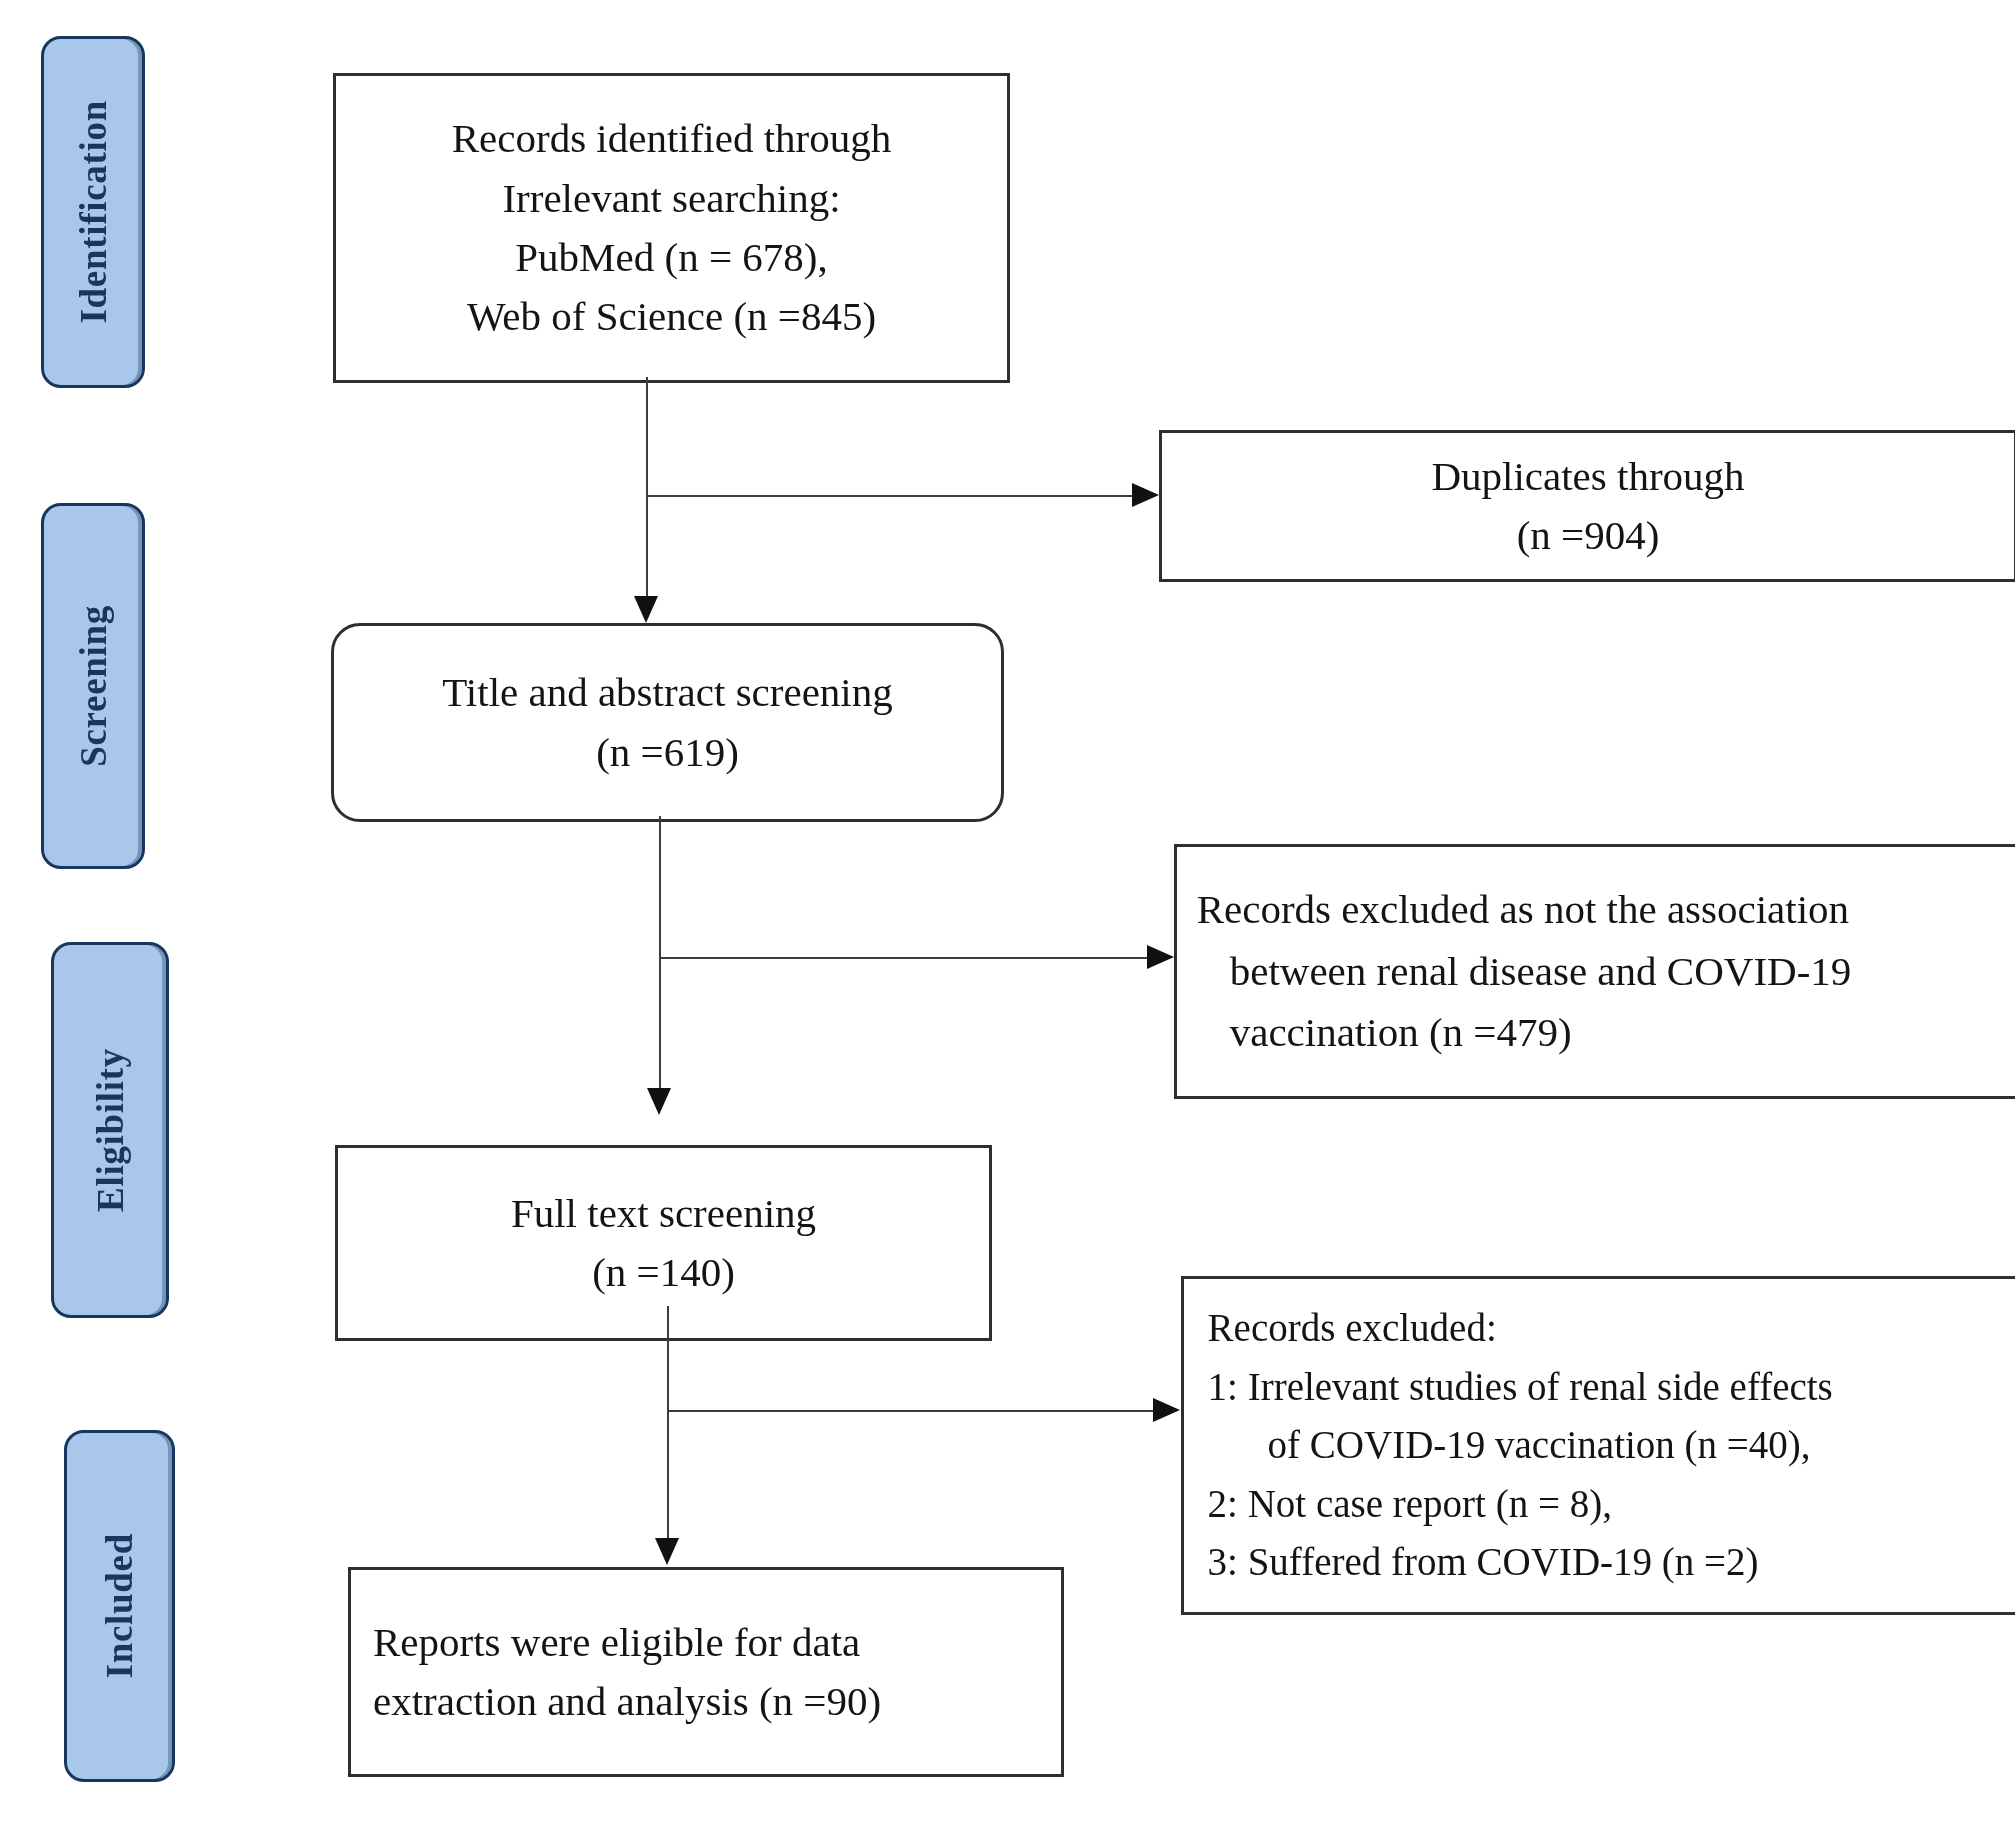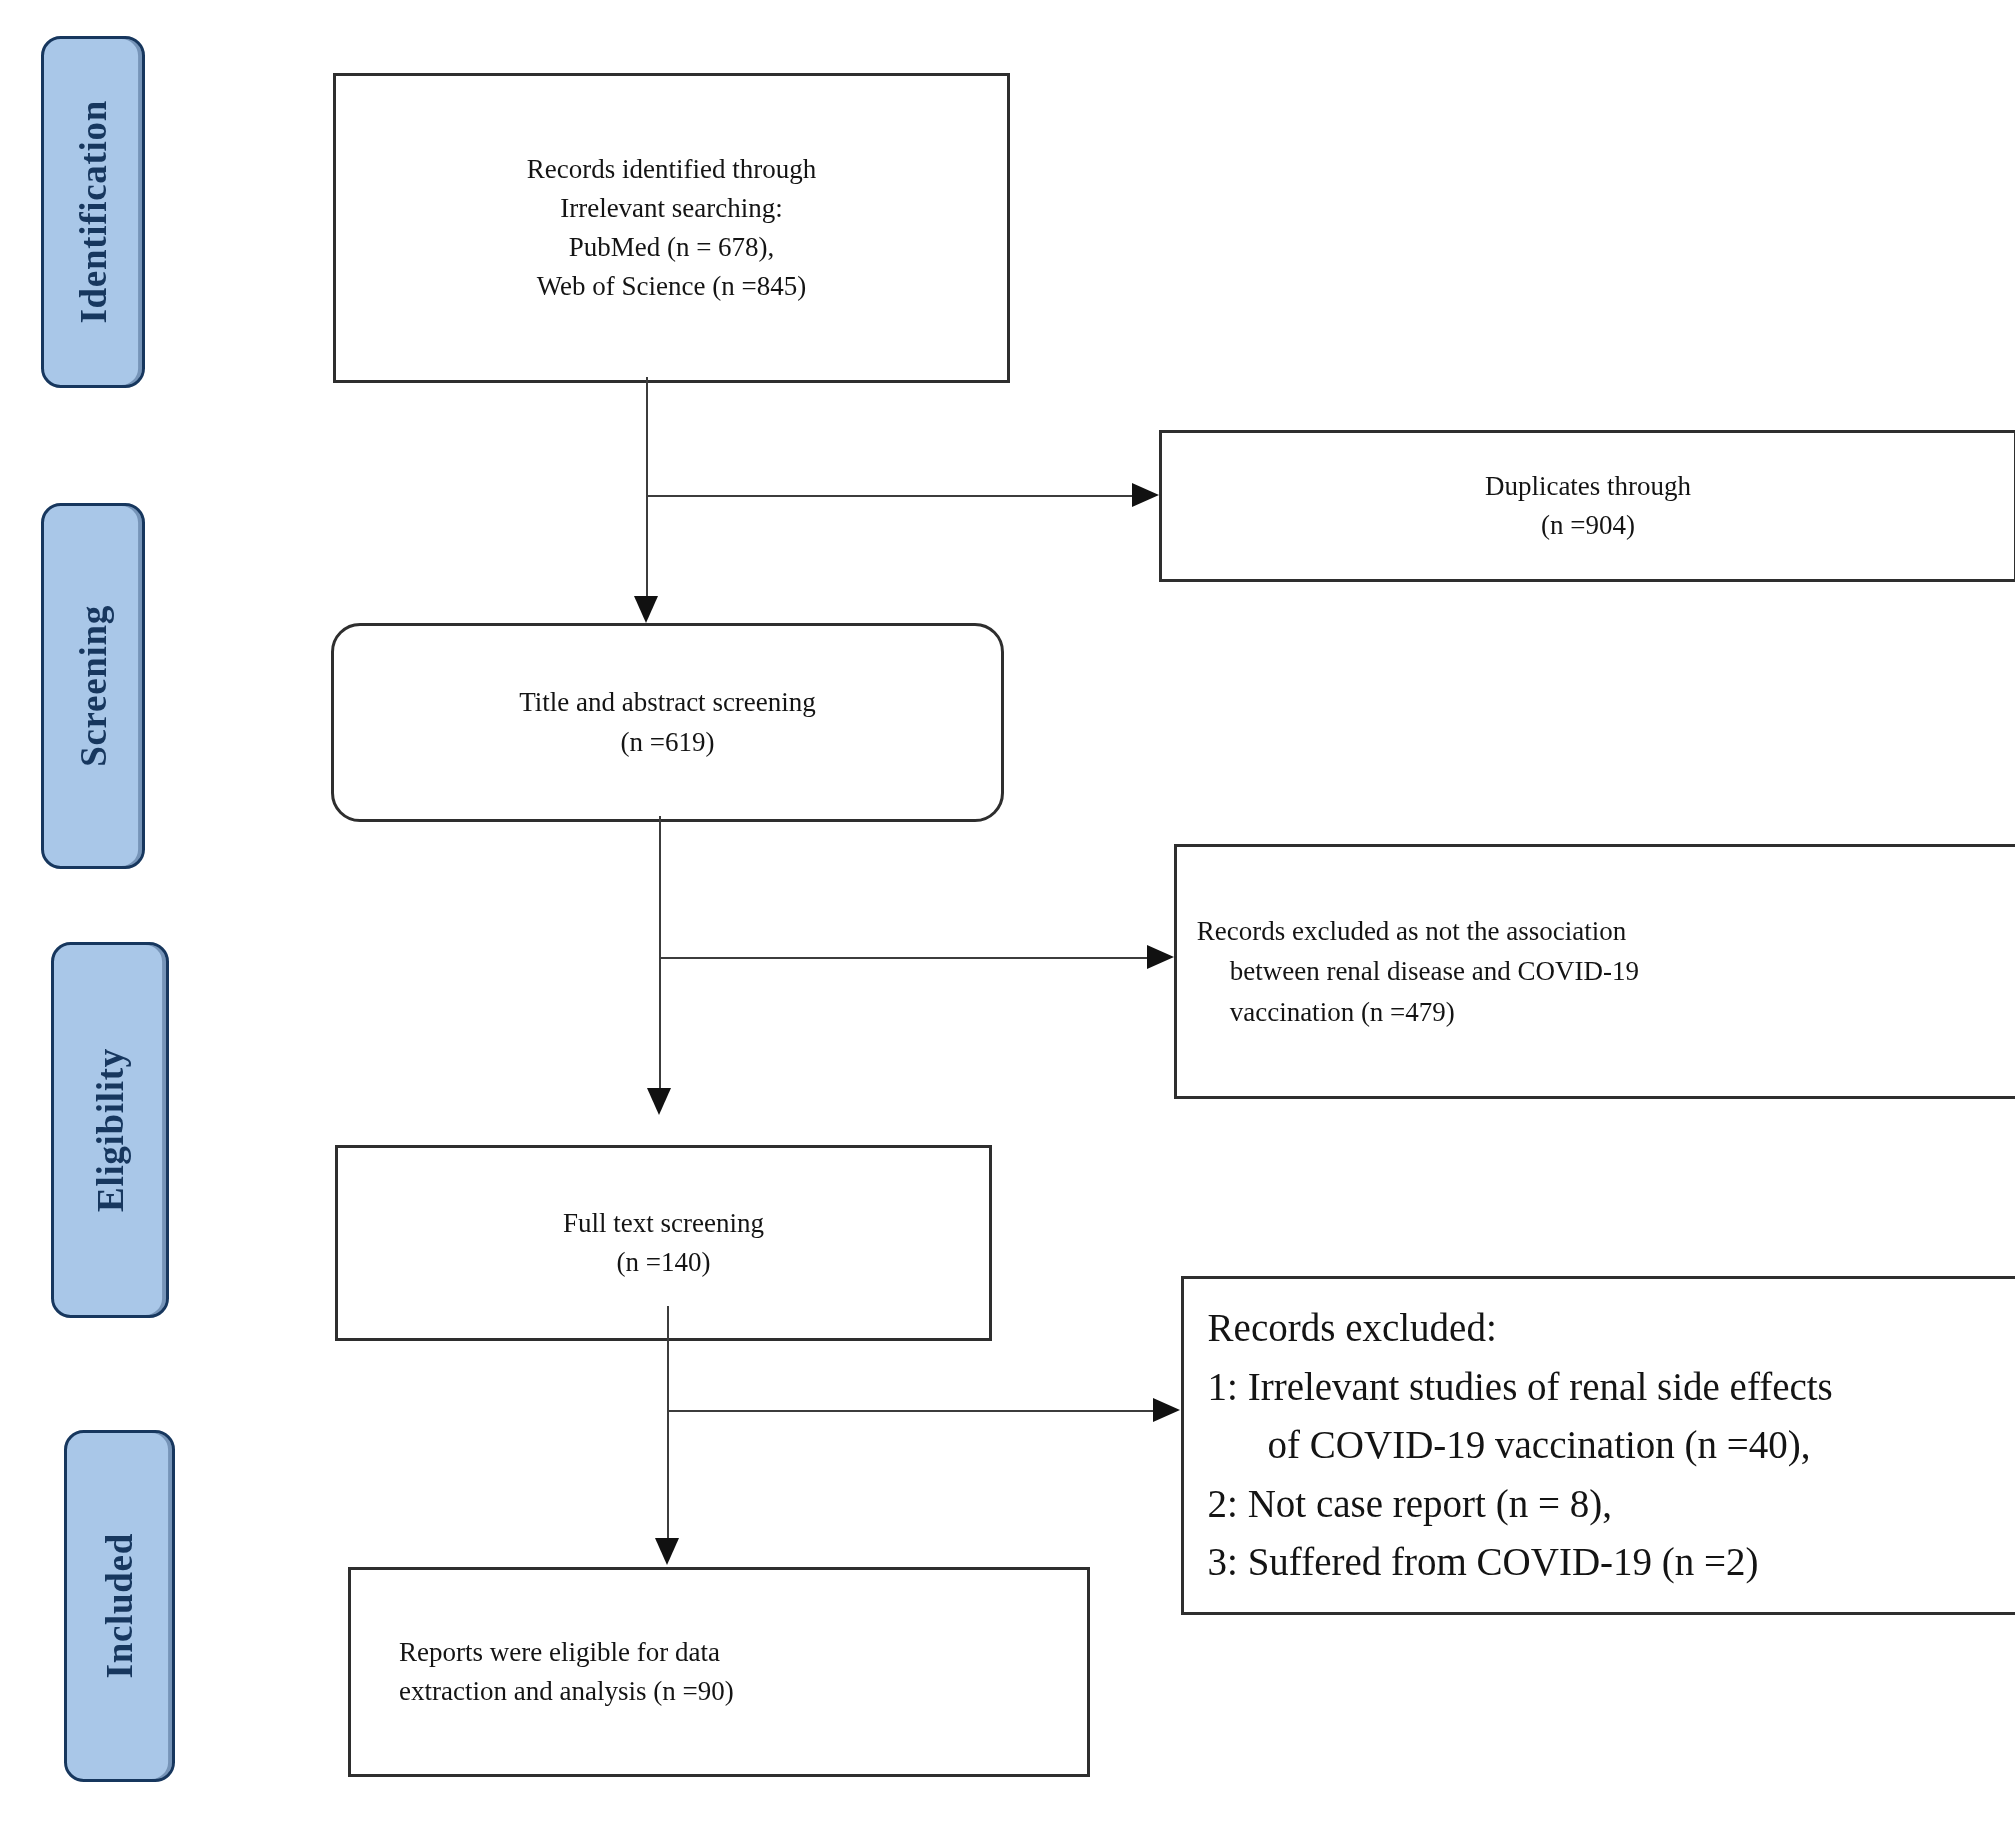--- a/index.html
+++ b/index.html
@@ -13,24 +13,24 @@
     box-shadow:inset -3.9px 0 0 rgba(23,55,94,.35);
   }
   .stage span{
     writing-mode:vertical-rl;transform:rotate(180deg);
     font-weight:bold;font-size:37px;color:#17375e;letter-spacing:0.7px;
     font-family:"Liberation Serif", serif;
   }
   .box{
     position:absolute;background:#ffffff;border:3.9px solid #2e2e2e;
     display:flex;flex-direction:column;justify-content:center;
-    font-size:27px;line-height:1.45;color:#141414;
+    font-size:41px;line-height:1.45;color:#141414;
   }
   .center{text-align:center;}
-  .leftpad{padding-left:48px;padding-right:13px;text-align:left;}
+  .leftpad{padding-left:22px;padding-right:13px;text-align:left;}
   .excl{line-height:1.5;}
   .ind{padding-left:33px;}
   .ind2{padding-left:60px;}
   .vline{position:absolute;width:2px;background:#3c3c3c;}
   .hline{position:absolute;height:2px;background:#3c3c3c;}
   .arrow-down{
     position:absolute;width:0;height:0;
     border-left:12.5px solid transparent;border-right:12.5px solid transparent;
     border-top:27.6px solid #111111;
   }

